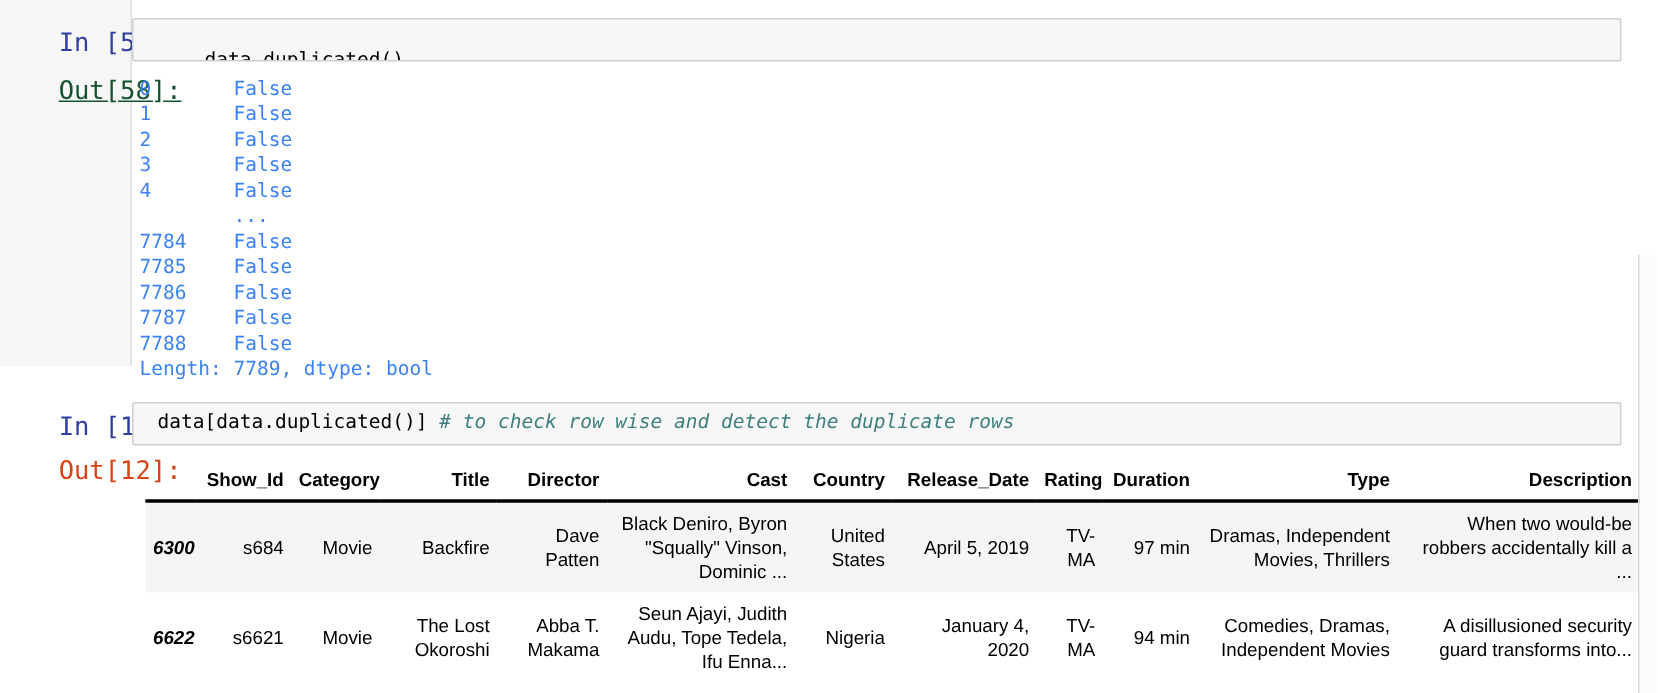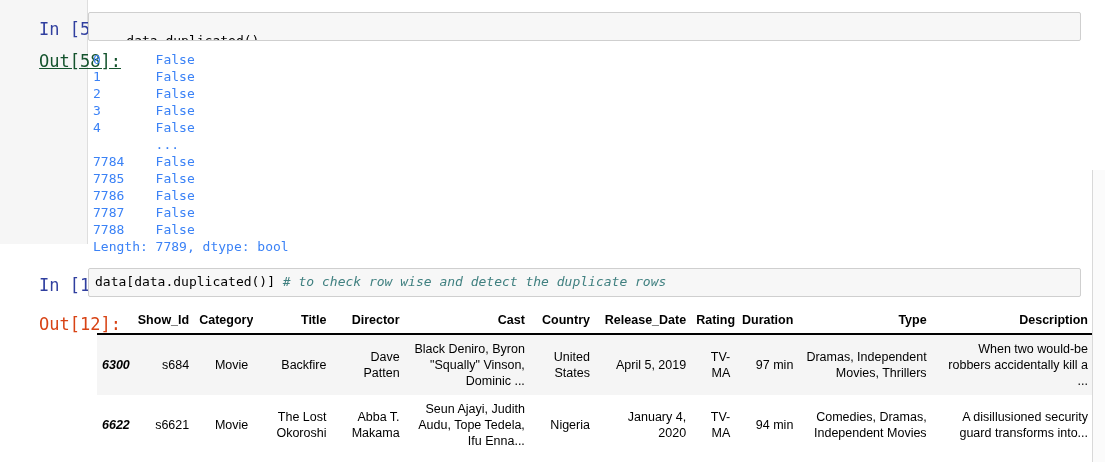--- a/index.html
+++ b/index.html
@@ -12,21 +12,21 @@
 
   .prompt{position:absolute;left:0;width:82px;text-align:right;
           font-family:"DejaVu Sans Mono","Liberation Mono",monospace;
           font-size:17px;white-space:nowrap;padding-left:39px;}
   .in-prompt{color:#303F9F;}
   .out-prompt-light{color:#14532d;text-decoration:underline;}
   .out-prompt{color:#D84315;}
 
   .code-box{position:absolute;left:88px;width:993px;height:29px;box-sizing:border-box;
             background:#f7f7f7;border:1px solid #cfcfcf;border-radius:2px;
-            padding:5px 6px;font-family:"DejaVu Sans Mono","Liberation Mono",monospace;
+            padding:5px 16px;font-family:"DejaVu Sans Mono","Liberation Mono",monospace;
             font-size:13px;color:#000;white-space:pre;overflow:hidden;}
   .code-comment{color:#408080;font-style:italic;}
 
   .out-pre{position:absolute;left:93px;margin:0;
            font-family:"DejaVu Sans Mono","Liberation Mono",monospace;
            font-size:13px;line-height:17px;color:#3b82f6;white-space:pre;}
 
   
   .df-wrap{position:absolute;left:97px;top:309px;width:996px;}
   table.dataframe{border-collapse:collapse;table-layout:fixed;width:996px;
@@ -66,21 +66,21 @@
 7784    False
 7785    False
 7786    False
 7787    False
 7788    False
 Length: 7789, dtype: bool</pre>
 
   <div class="prompt in-prompt" style="top:275px;">In [12]:</div>
   <div class="code-box" style="top:268px;"><span>data[data.duplicated()] </span><span class="code-comment"># to check row wise and detect the duplicate rows</span></div>
 
-  <div class="prompt out-prompt" style="top:314px;">Out[12]:</div>
+  <div class="prompt out-prompt" style="top:304px;">Out[12]:</div>
 
   <div class="df-wrap">
     <table class="dataframe">
       <colgroup>
           <col style="width: 34px;">
           <col style="width: 63px;">
           <col style="width: 59px;">
           <col style="width: 78px;">
           <col style="width: 73px;">
           <col style="width: 125px;">

